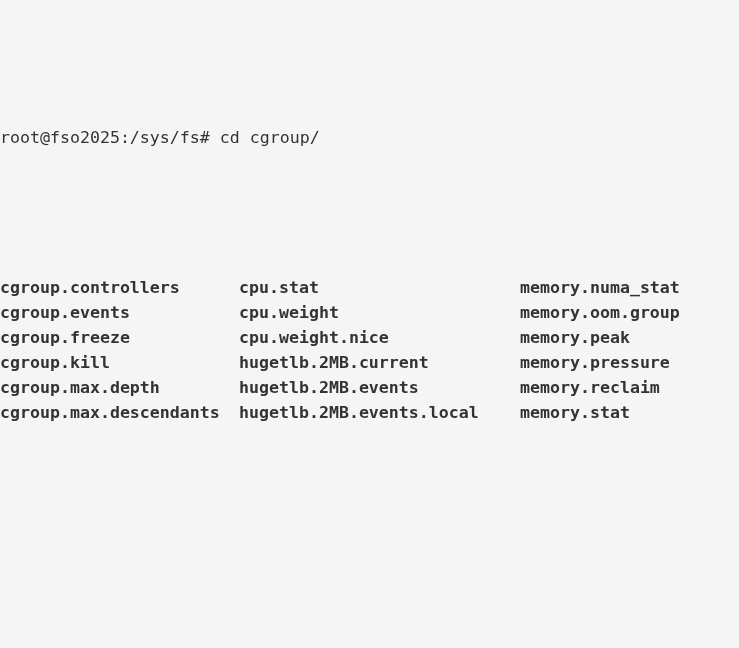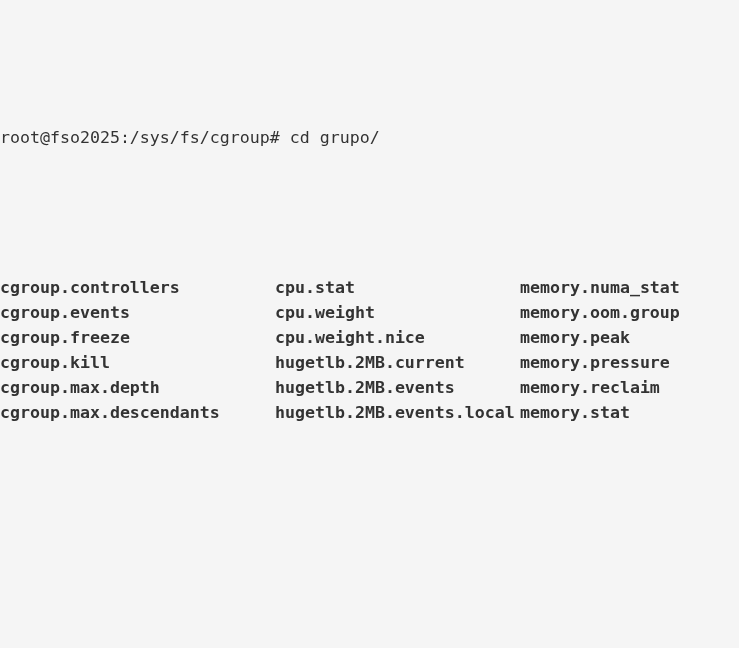--- a/index.html
+++ b/index.html
@@ -41,29 +41,29 @@
     display: block;
     white-space: pre;
   }
   .cell {
     position: absolute;
     top: 0;
     white-space: pre;
     font-weight: bold;
   }
   .col0 { left: 0px; }
-  .col1 { left: 239px; margin-left: 36px; }
+  .col1 { left: 239px; }
   .col2 { left: 520px; }
 </style>
 </head>
 <body>
 
 <div id="terminal">
 
   <div>
-    <div class="term-line"><span>root@fso2025:/sys/fs/cgroup# </span><span>cd grupo/</span></div>
+    <div class="term-line"><span>root@fso2025:/sys/fs# </span><span>cd cgroup/</span></div>
   </div>
 
   <div class="listing" id="file-listing"><div class="listing-row"><span class="cell col0">cgroup.controllers</span><span class="cell col1">cpu.stat</span><span class="cell col2">memory.numa_stat</span></div><div class="listing-row"><span class="cell col0">cgroup.events</span><span class="cell col1">cpu.weight</span><span class="cell col2">memory.oom.group</span></div><div class="listing-row"><span class="cell col0">cgroup.freeze</span><span class="cell col1">cpu.weight.nice</span><span class="cell col2">memory.peak</span></div><div class="listing-row"><span class="cell col0">cgroup.kill</span><span class="cell col1">hugetlb.2MB.current</span><span class="cell col2">memory.pressure</span></div><div class="listing-row"><span class="cell col0">cgroup.max.depth</span><span class="cell col1">hugetlb.2MB.events</span><span class="cell col2">memory.reclaim</span></div><div class="listing-row"><span class="cell col0">cgroup.max.descendants</span><span class="cell col1">hugetlb.2MB.events.local</span><span class="cell col2">memory.stat</span></div></div>
 
   
 
 </div>
 
 </body></html>

